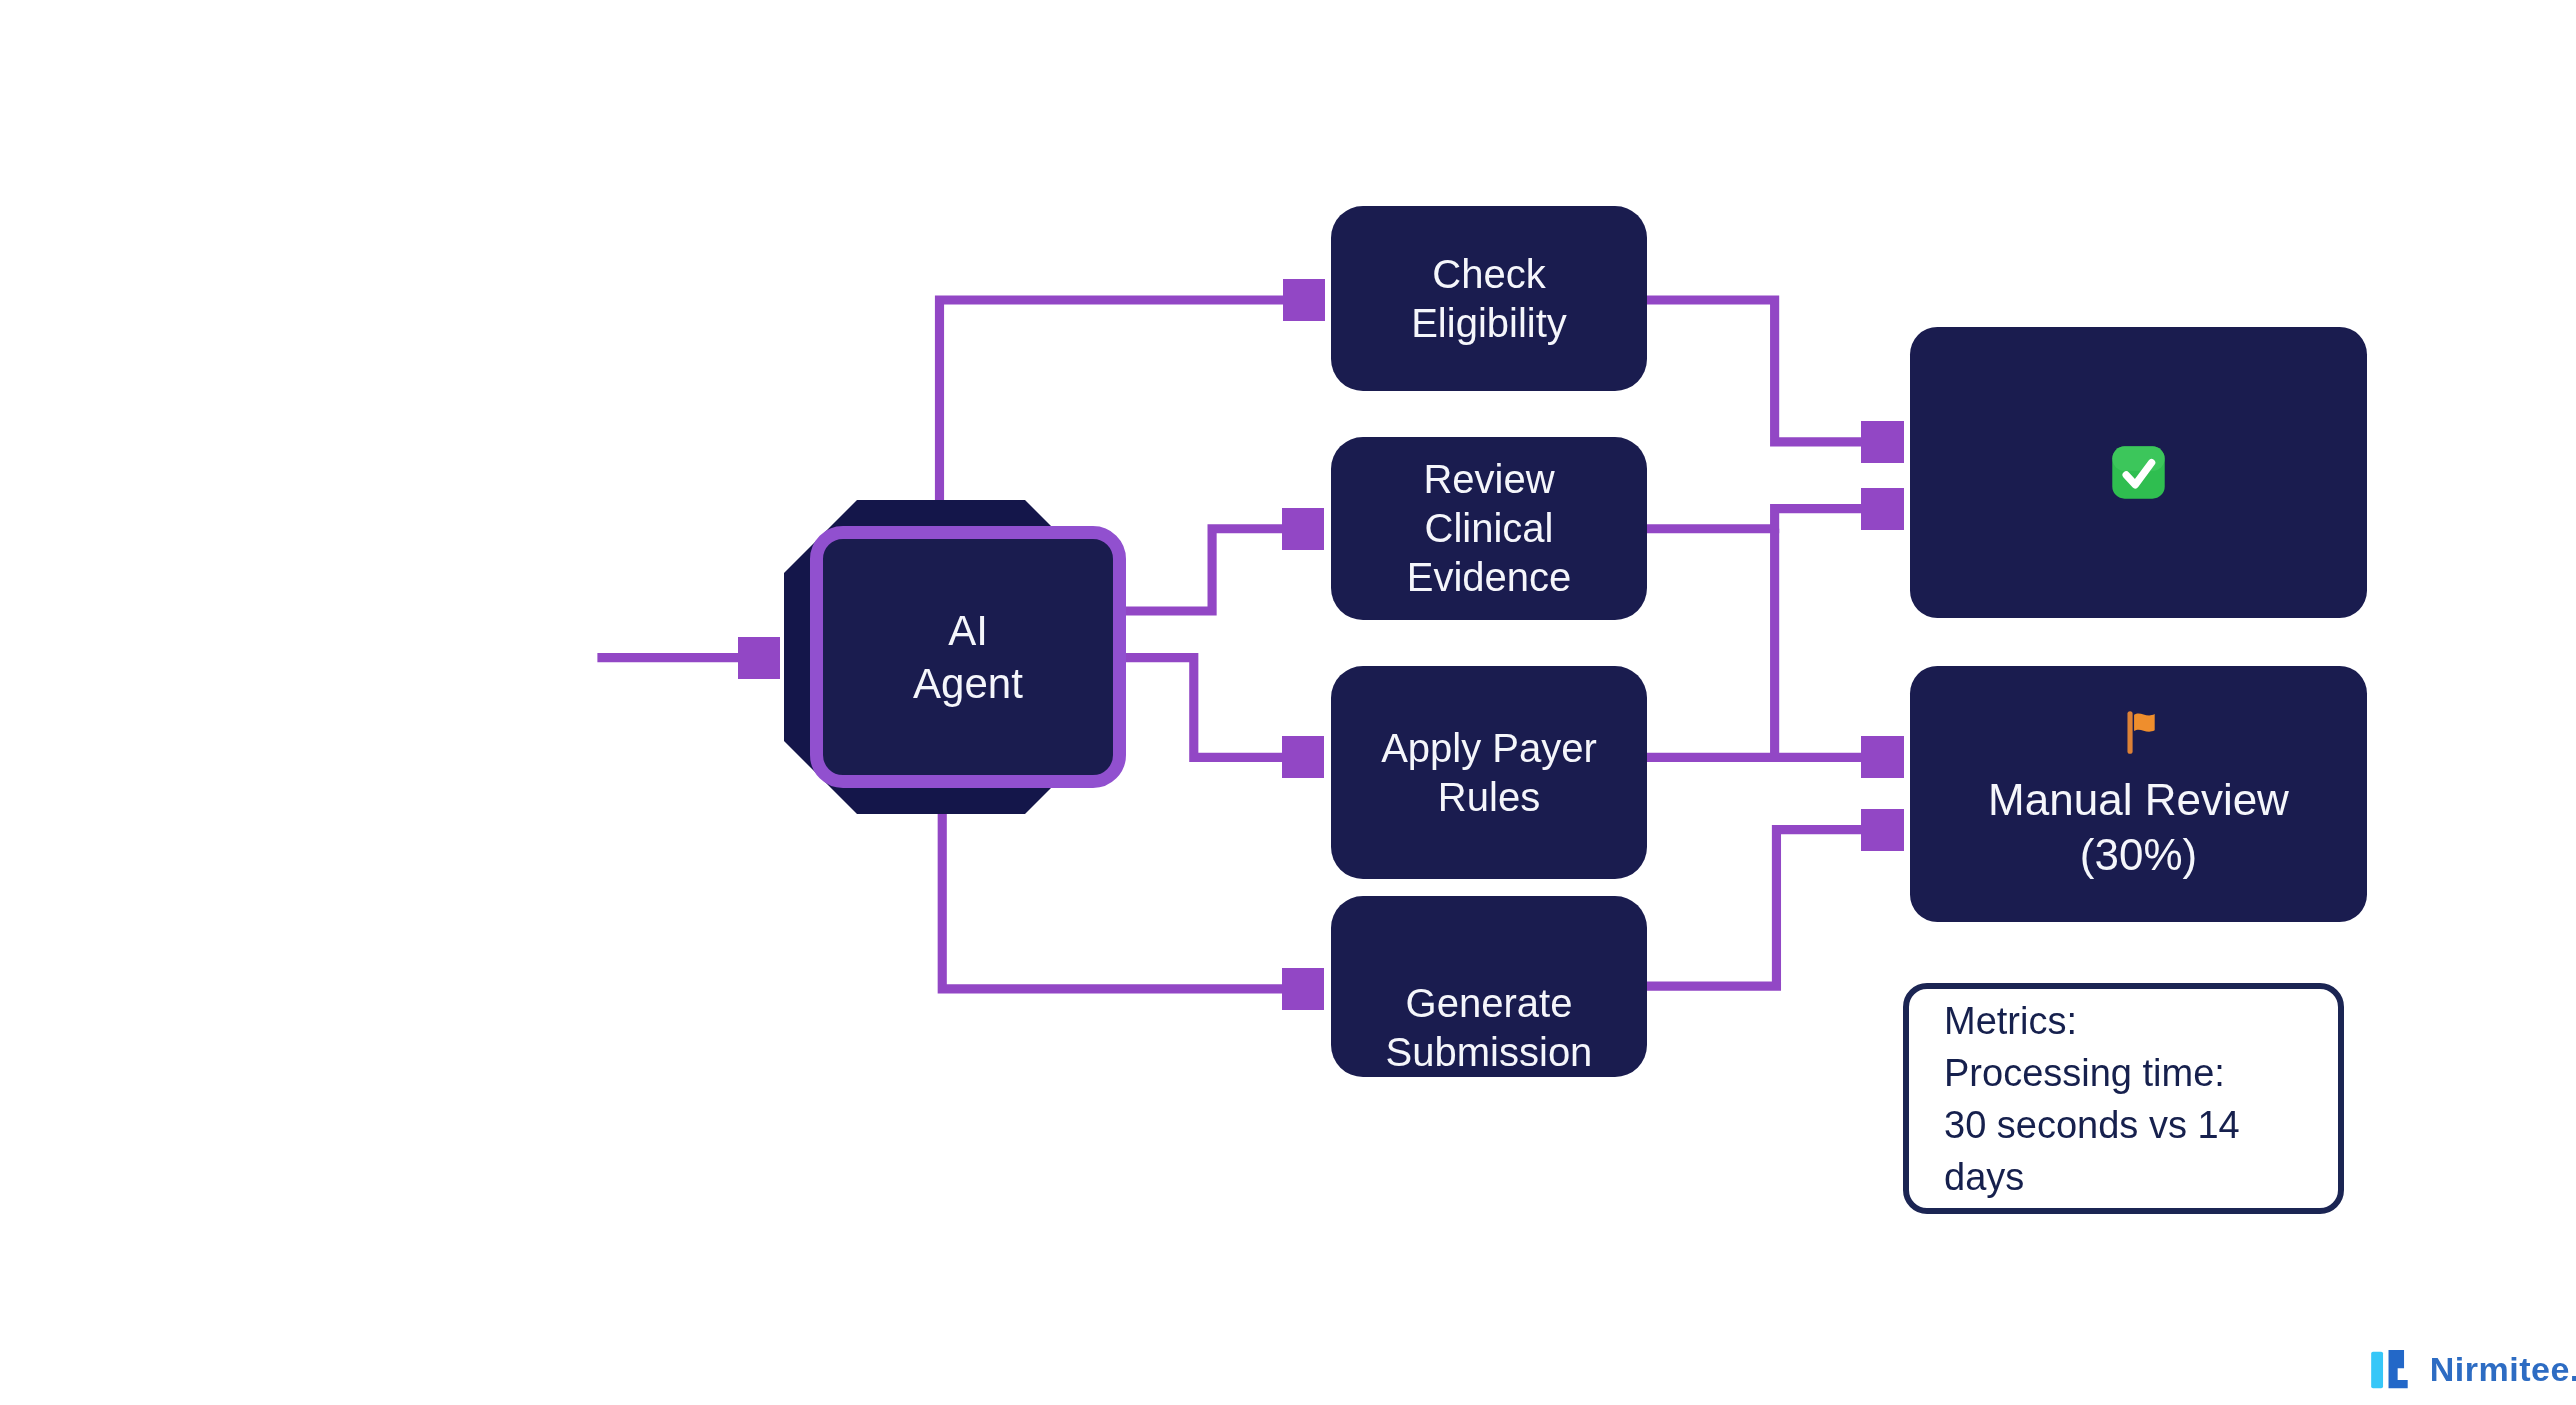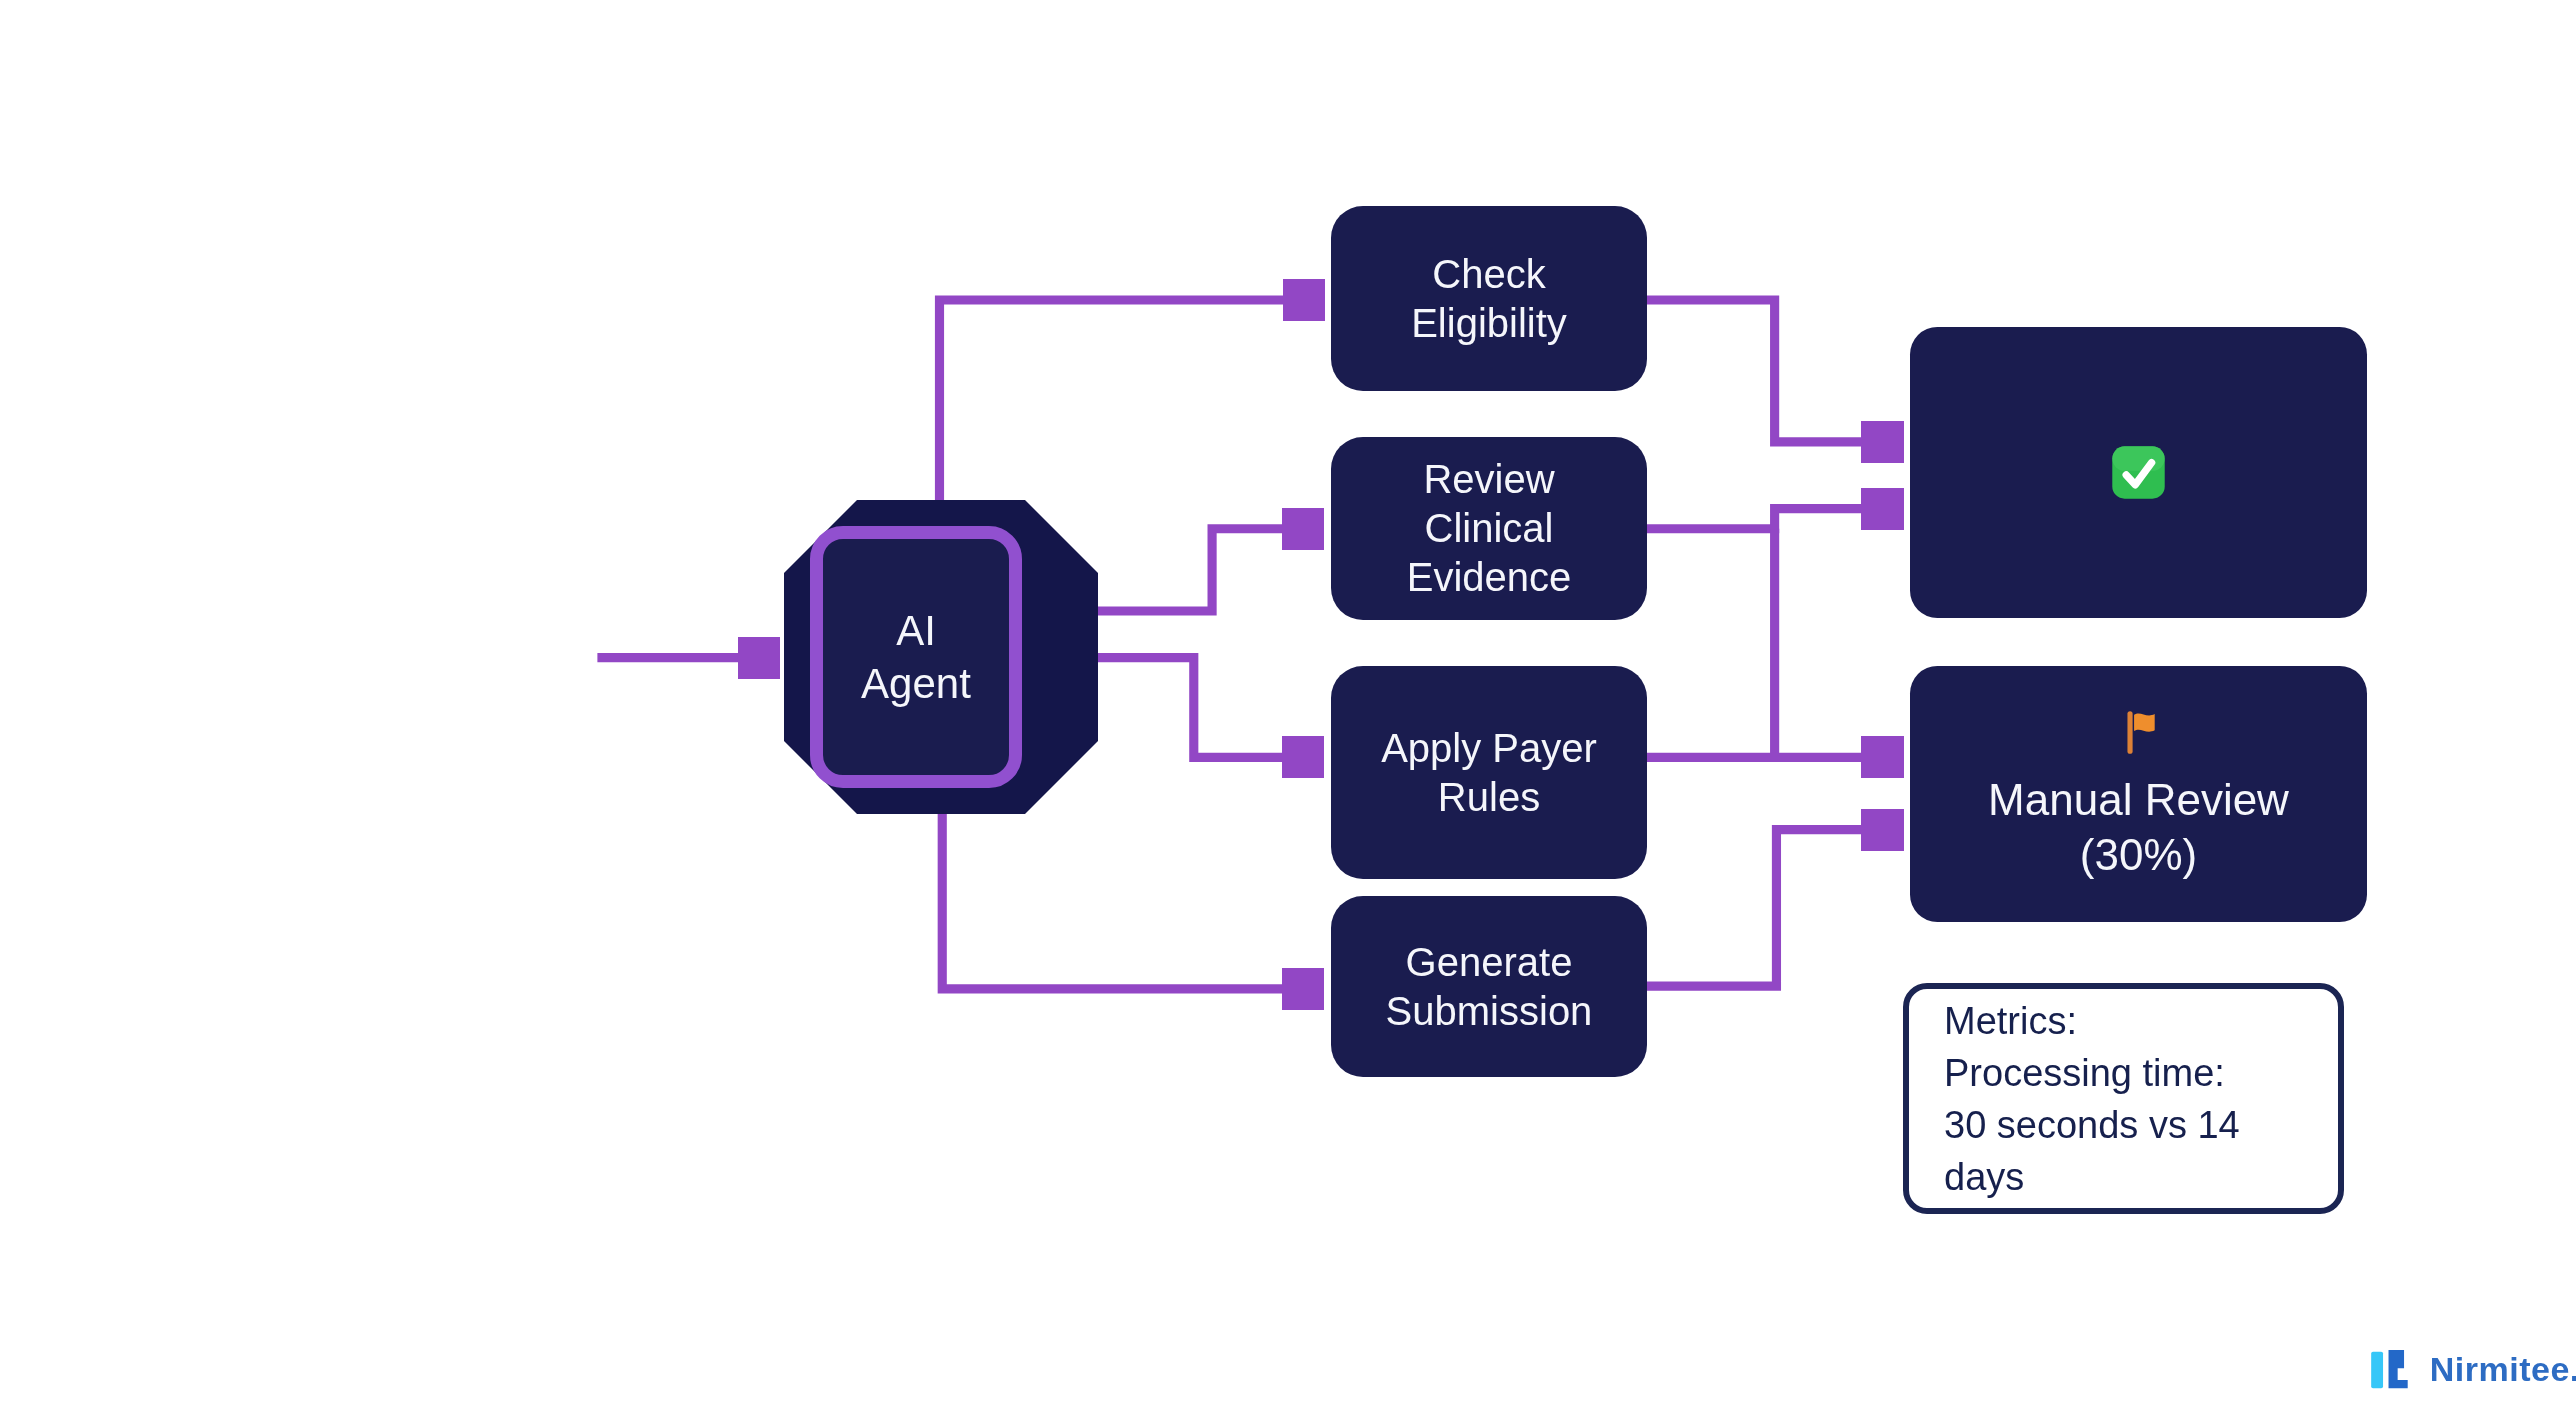--- a/index.html
+++ b/index.html
@@ -33,21 +33,21 @@
   .mid-node{border-radius:32px;font-size:40px;line-height:49px;}
   .result-node{border-radius:27.4px;font-size:44px;line-height:55px;gap:12.8px;}
 
   
   .chip-octagon{
     position:absolute;left:784px;top:500px;width:314px;height:314px;
     background:#14164a;
     clip-path:polygon(73px 0,241px 0,314px 73px,314px 241px,241px 314px,73px 314px,0 241px,0 73px);
   }
   .chip-core{
-    position:absolute;left:810px;top:526px;width:212px;height:262px;
+    position:absolute;left:810px;top:526px;width:316px;height:262px;
     background:var(--navy);
     border:13.7px solid var(--chip-border);
     border-radius:33px;
     box-sizing:border-box;
     display:flex;align-items:center;justify-content:center;text-align:center;
     color:var(--text-light);font-size:42px;line-height:53px;white-space:pre-line;
   }
 
   
   .metrics{
@@ -112,21 +112,21 @@
     <span class="label">Review
 Clinical
 Evidence</span>
   </div>
 
   <div class="node mid-node" style="left:1331px;top:666px;width:316px;height:213px;">
     <span class="label">Apply Payer
 Rules</span>
   </div>
 
-  <div class="node mid-node" style="left:1331px;top:896px;width:316px;height:181px;">
+  <div class="node mid-node" style="left:1331px;top:896px;width:316px;height:181px;justify-content:flex-end;">
     <span class="label">Generate
 Submission</span>
   </div>
 
   <div class="node result-node" style="left:1910px;top:327px;width:457px;height:291px;">
     <svg class="emoji-icon" width="59" height="59" viewBox="0 0 72 72">
       <rect x="4" y="4" width="64" height="64" rx="15" fill="#2fbe50"></rect>
       <rect x="4" y="4" width="64" height="30" rx="15" fill="#46cc63" opacity="0.6"></rect>
       <path d="M21,39 L32,51 L52,24" fill="none" stroke="#ffffff" stroke-width="9" stroke-linecap="round" stroke-linejoin="round"></path>
     </svg>

